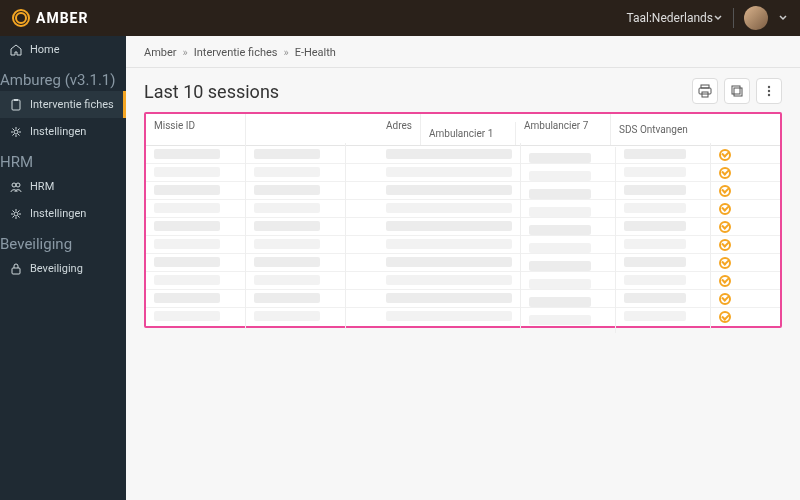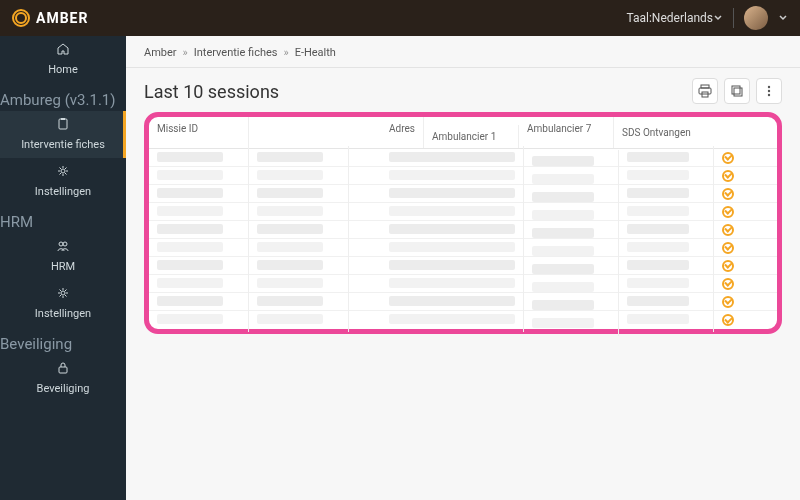--- a/index.html
+++ b/index.html
@@ -8,34 +8,34 @@
   .brand { display: flex; align-items: center; gap: 6px; }
   .brand-logo { width: 18px; height: 18px; border: 2px solid #f5a623; border-radius: 50%; display: flex; align-items: center; justify-content: center; position: relative; }
   .brand-logo::after { content: ""; width: 8px; height: 8px; border: 2px solid #f5a623; border-radius: 50%; }
   .brand-text { font-weight: 700; letter-spacing: 1px; font-size: 14px; }
   .topbar-right { display: flex; align-items: center; gap: 10px; font-size: 12px; color: #ddd; }
   .lang-select { display: flex; align-items: center; gap: 0; cursor: pointer; }
   .divider-v { width: 1px; height: 20px; background: #555; }
   .avatar { width: 24px; height: 24px; border-radius: 50%; background: linear-gradient(135deg,#d9b38c,#7a5c42); display:flex; align-items:center; justify-content:center; font-size:10px; color:#fff; cursor:pointer; }
   .shell { display: flex; height: calc(500px - 36px); }
   .sidebar { width: 126px; background: #1f2a33; color: #cfd8dc; display: flex; flex-direction: column; font-size: 11px; }
-  .side-item { display: flex; align-items: center; gap: 8px; padding: 7px 10px; cursor: pointer; position: relative; flex-direction: column; }
+  .side-item { display: flex; align-items: flex-end; gap: 8px; padding: 7px 10px; cursor: pointer; position: relative; }
   .side-item.active { background: #29363f; }
   .side-item.active::after { content: ""; position: absolute; right: 0; top: 0; bottom: 0; width: 3px; background: #f5a623; }
   .side-section { padding: 8px 0 2px; font-size: 15px; color: #8a99a5; }
   .side-icon { width: 12px; height: 12px; display: inline-flex; align-items: center; justify-content: center; }
   .main { flex: 1; background: #f7f7f7; overflow: auto; }
   .crumbs { padding: 10px 18px 8px; font-size: 11px; color: #555; border-bottom: 1px solid #e3e3e3; display: flex; gap: 6px; align-items: center; }
   .crumbs span.sep { color: #999; }
   .content { padding: 10px 18px; }
   .content-head { display: flex; align-items: center; justify-content: space-between; margin-bottom: 8px; gap: 40px; }
   .content-title { font-size: 18px; font-weight: 400; color: #333; }
   .actions { display: flex; gap: 6px; }
   .icon-btn { width: 26px; height: 26px; border: 1px solid #ddd; border-radius: 4px; background: #fff; display: flex; align-items: center; justify-content: center; cursor: pointer; color: #555; }
-  .table { width: 100%; border: 5px solid #ec4899; border-radius: 14px; font-size: 10px; background: #fff; }
+  .table { width: 100%; border: 2px solid #ec4899; border-radius: 2px; font-size: 10px; background: #fff; }
   .thead { display: flex; border-bottom: 1px solid #e5e5e5; color: #666; }
   .th, .td { padding: 6px 8px; border-right: 1px solid #eee; overflow: hidden; white-space: nowrap; }
   .th:last-child, .td:last-child { border-right: none; }
   .col-0 { width: 100px; }
   .col-1 { width: 100px; }
   .col-2 { width: 175px; text-align: right; }
   .col-3 { width: 95px; margin-top: 8px; }
   .col-4 { width: 95px; }
   .col-5 { flex: 1; text-align: left; display:flex; align-items:center; }
   .trow { display: flex; border-bottom: 1px solid #f0f0f0; align-items: center; height: 18px; }

